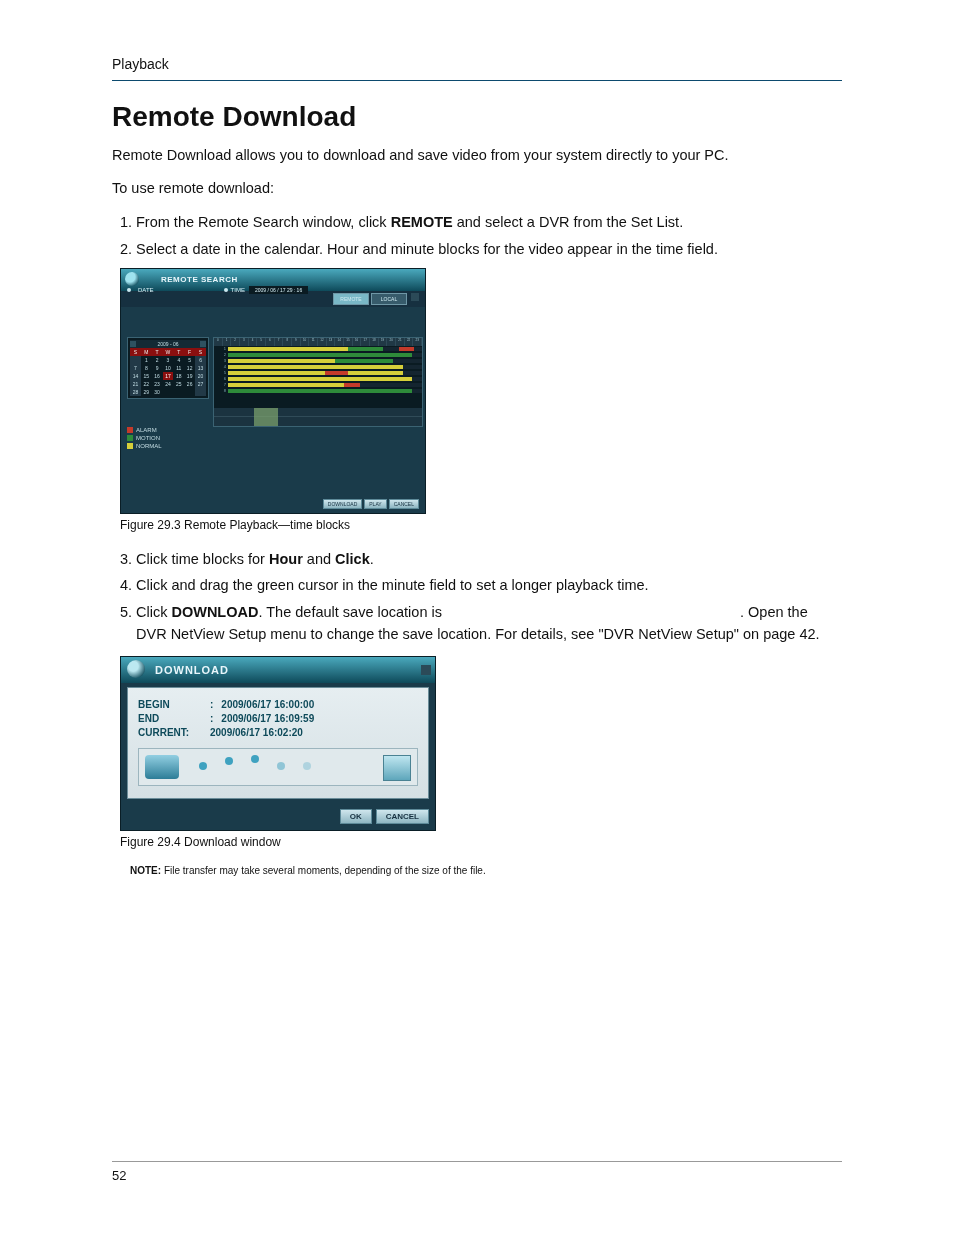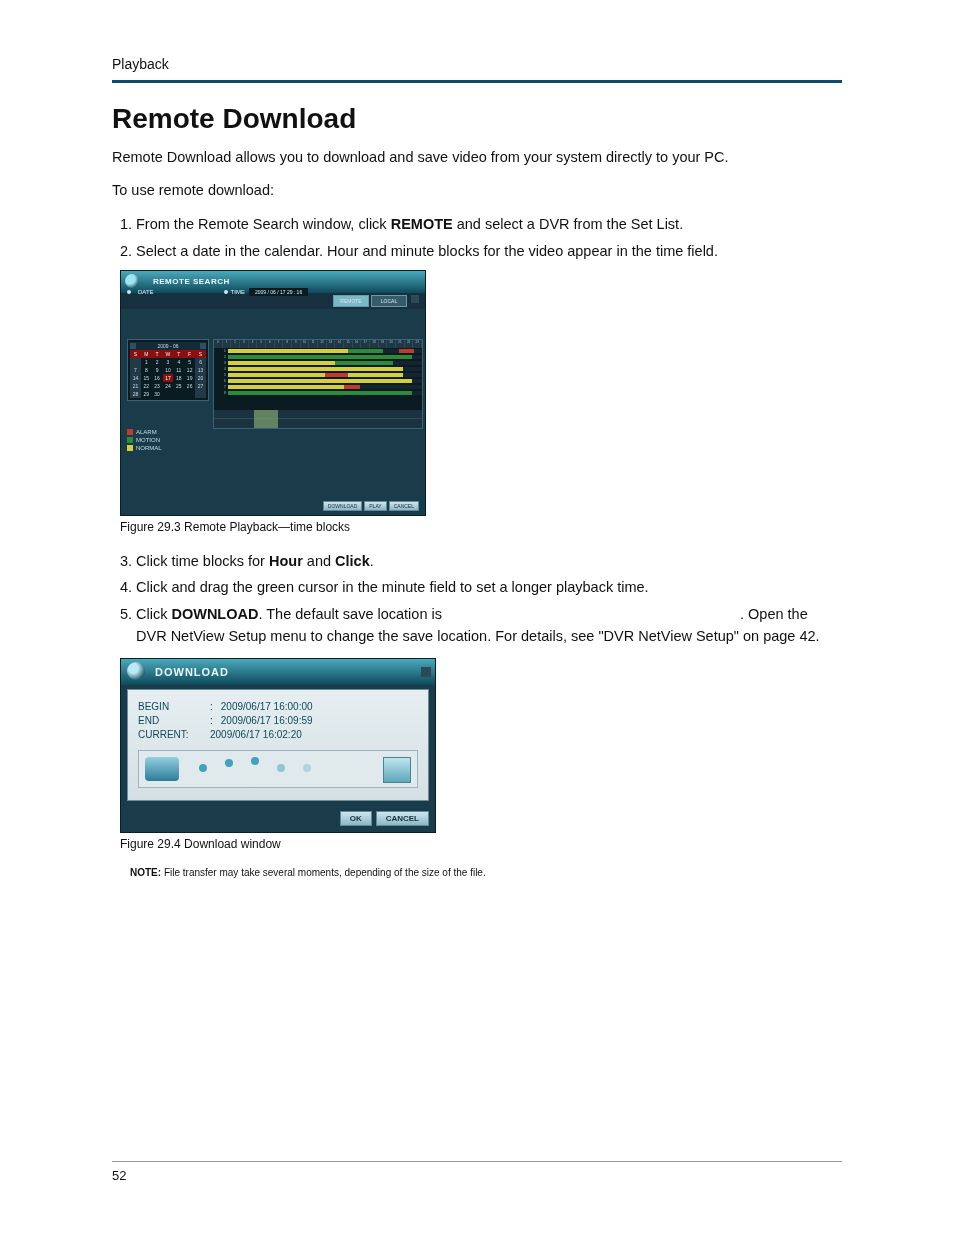--- a/index.html
+++ b/index.html
@@ -13,21 +13,21 @@
     width: 954px;
     min-height: 1235px;
     box-sizing: border-box;
     padding: 56px 112px 40px 112px;
     position: relative;
   }
   .sect-header {
     font-size: 14px;
     color: #111;
     padding-bottom: 8px;
-    border-bottom: 3px solid #0c4a6e;
+    border-bottom: 1px solid #0c4a6e;
   }
   h1.title {
     font-size: 28px;
     font-weight: 700;
     margin: 20px 0 10px 0;
   }
   p.body {
     font-size: 14.5px;
     line-height: 1.45;
     margin: 12px 0;
@@ -55,21 +55,21 @@
     margin: 8px 0 2px 8px;
     background: #1a3b4a;
     border: 1px solid #0a1e26;
     position: relative;
   }
   .fig1 .titlebar {
     height: 22px;
     background: linear-gradient(#4aa9bd, #0e4a5a);
     display: flex;
     align-items: center;
-    padding-left: 32px;
+    padding-left: 40px;
     color: #e8f6fb;
     font-size: 8px;
     font-weight: 700;
     letter-spacing: 0.5px;
     position: relative;
   }
   .fig1 .titlebar .mglass {
     position: absolute; left: 4px; top: 3px;
     width: 14px; height: 14px; border-radius: 50%;
     background: radial-gradient(circle at 35% 35%, #9fe3ef 0 40%, #0e4a5a 80%);
@@ -155,21 +155,21 @@
   .fig2 .titlebar .gear {
     position:absolute; left:6px; top:3px; width:18px; height:18px; border-radius:50%;
     background: radial-gradient(circle at 35% 35%, #bce8f1 0 30%, #0e4a5a 80%);
   }
   .fig2 .titlebar .xbtn {
     position:absolute; right:4px; top:8px; width:10px; height:10px; background:#2b4a58;
   }
   .fig2 .body {
     background: linear-gradient(#e6eef1,#d5e0e4);
     border:1px solid #6b8d99; margin:4px 6px; padding:8px 10px 12px 10px;
-    font-size:10px; color:#0e4a5a; font-weight:400;
+    font-size:10px; color:#0e4a5a; font-weight:700;
   }
   .fig2 .body .row { display:flex; gap:4px; margin:3px 0; align-items:center;}
   .fig2 .body .row .lbl { width:68px; }
   .fig2 .body .colon { margin-right: 4px; }
   .fig2 .anim {
     margin-top:10px; height:36px; border:1px solid #9cb5be; background:#e0e9ec;
     position:relative;
   }
   .fig2 .anim .src {
     position:absolute; left:6px; top:6px; width:34px; height:24px;

